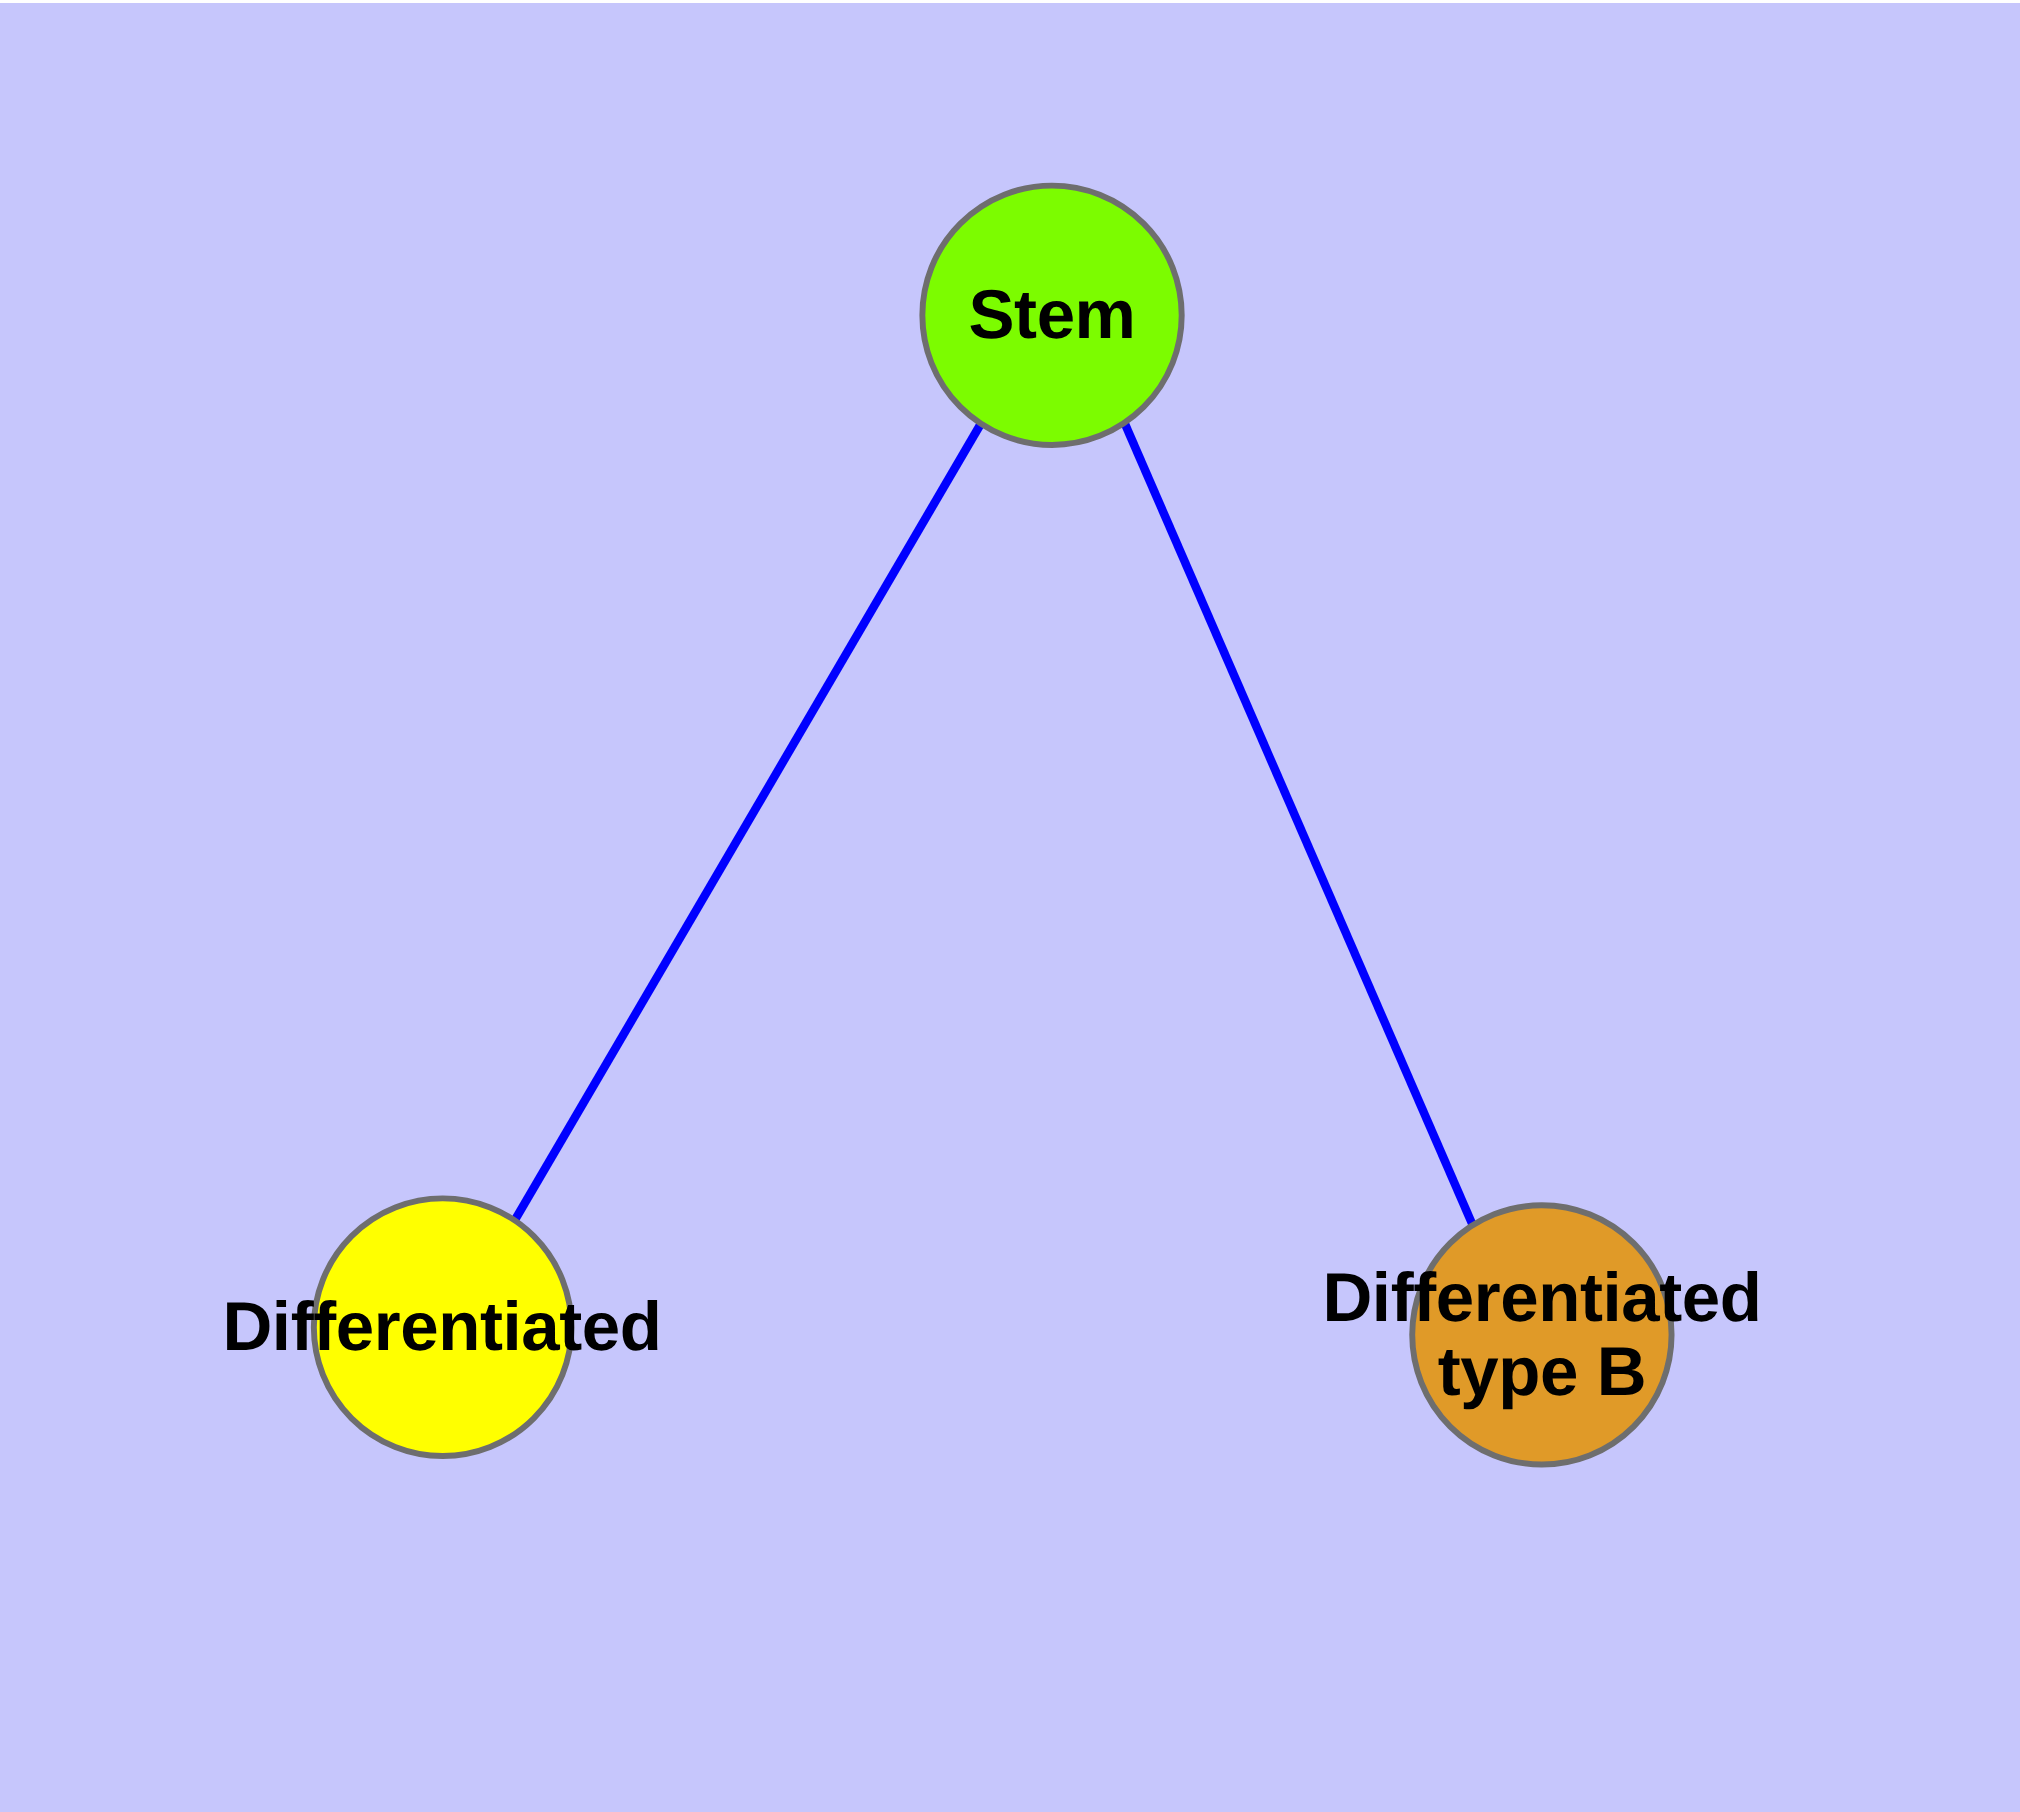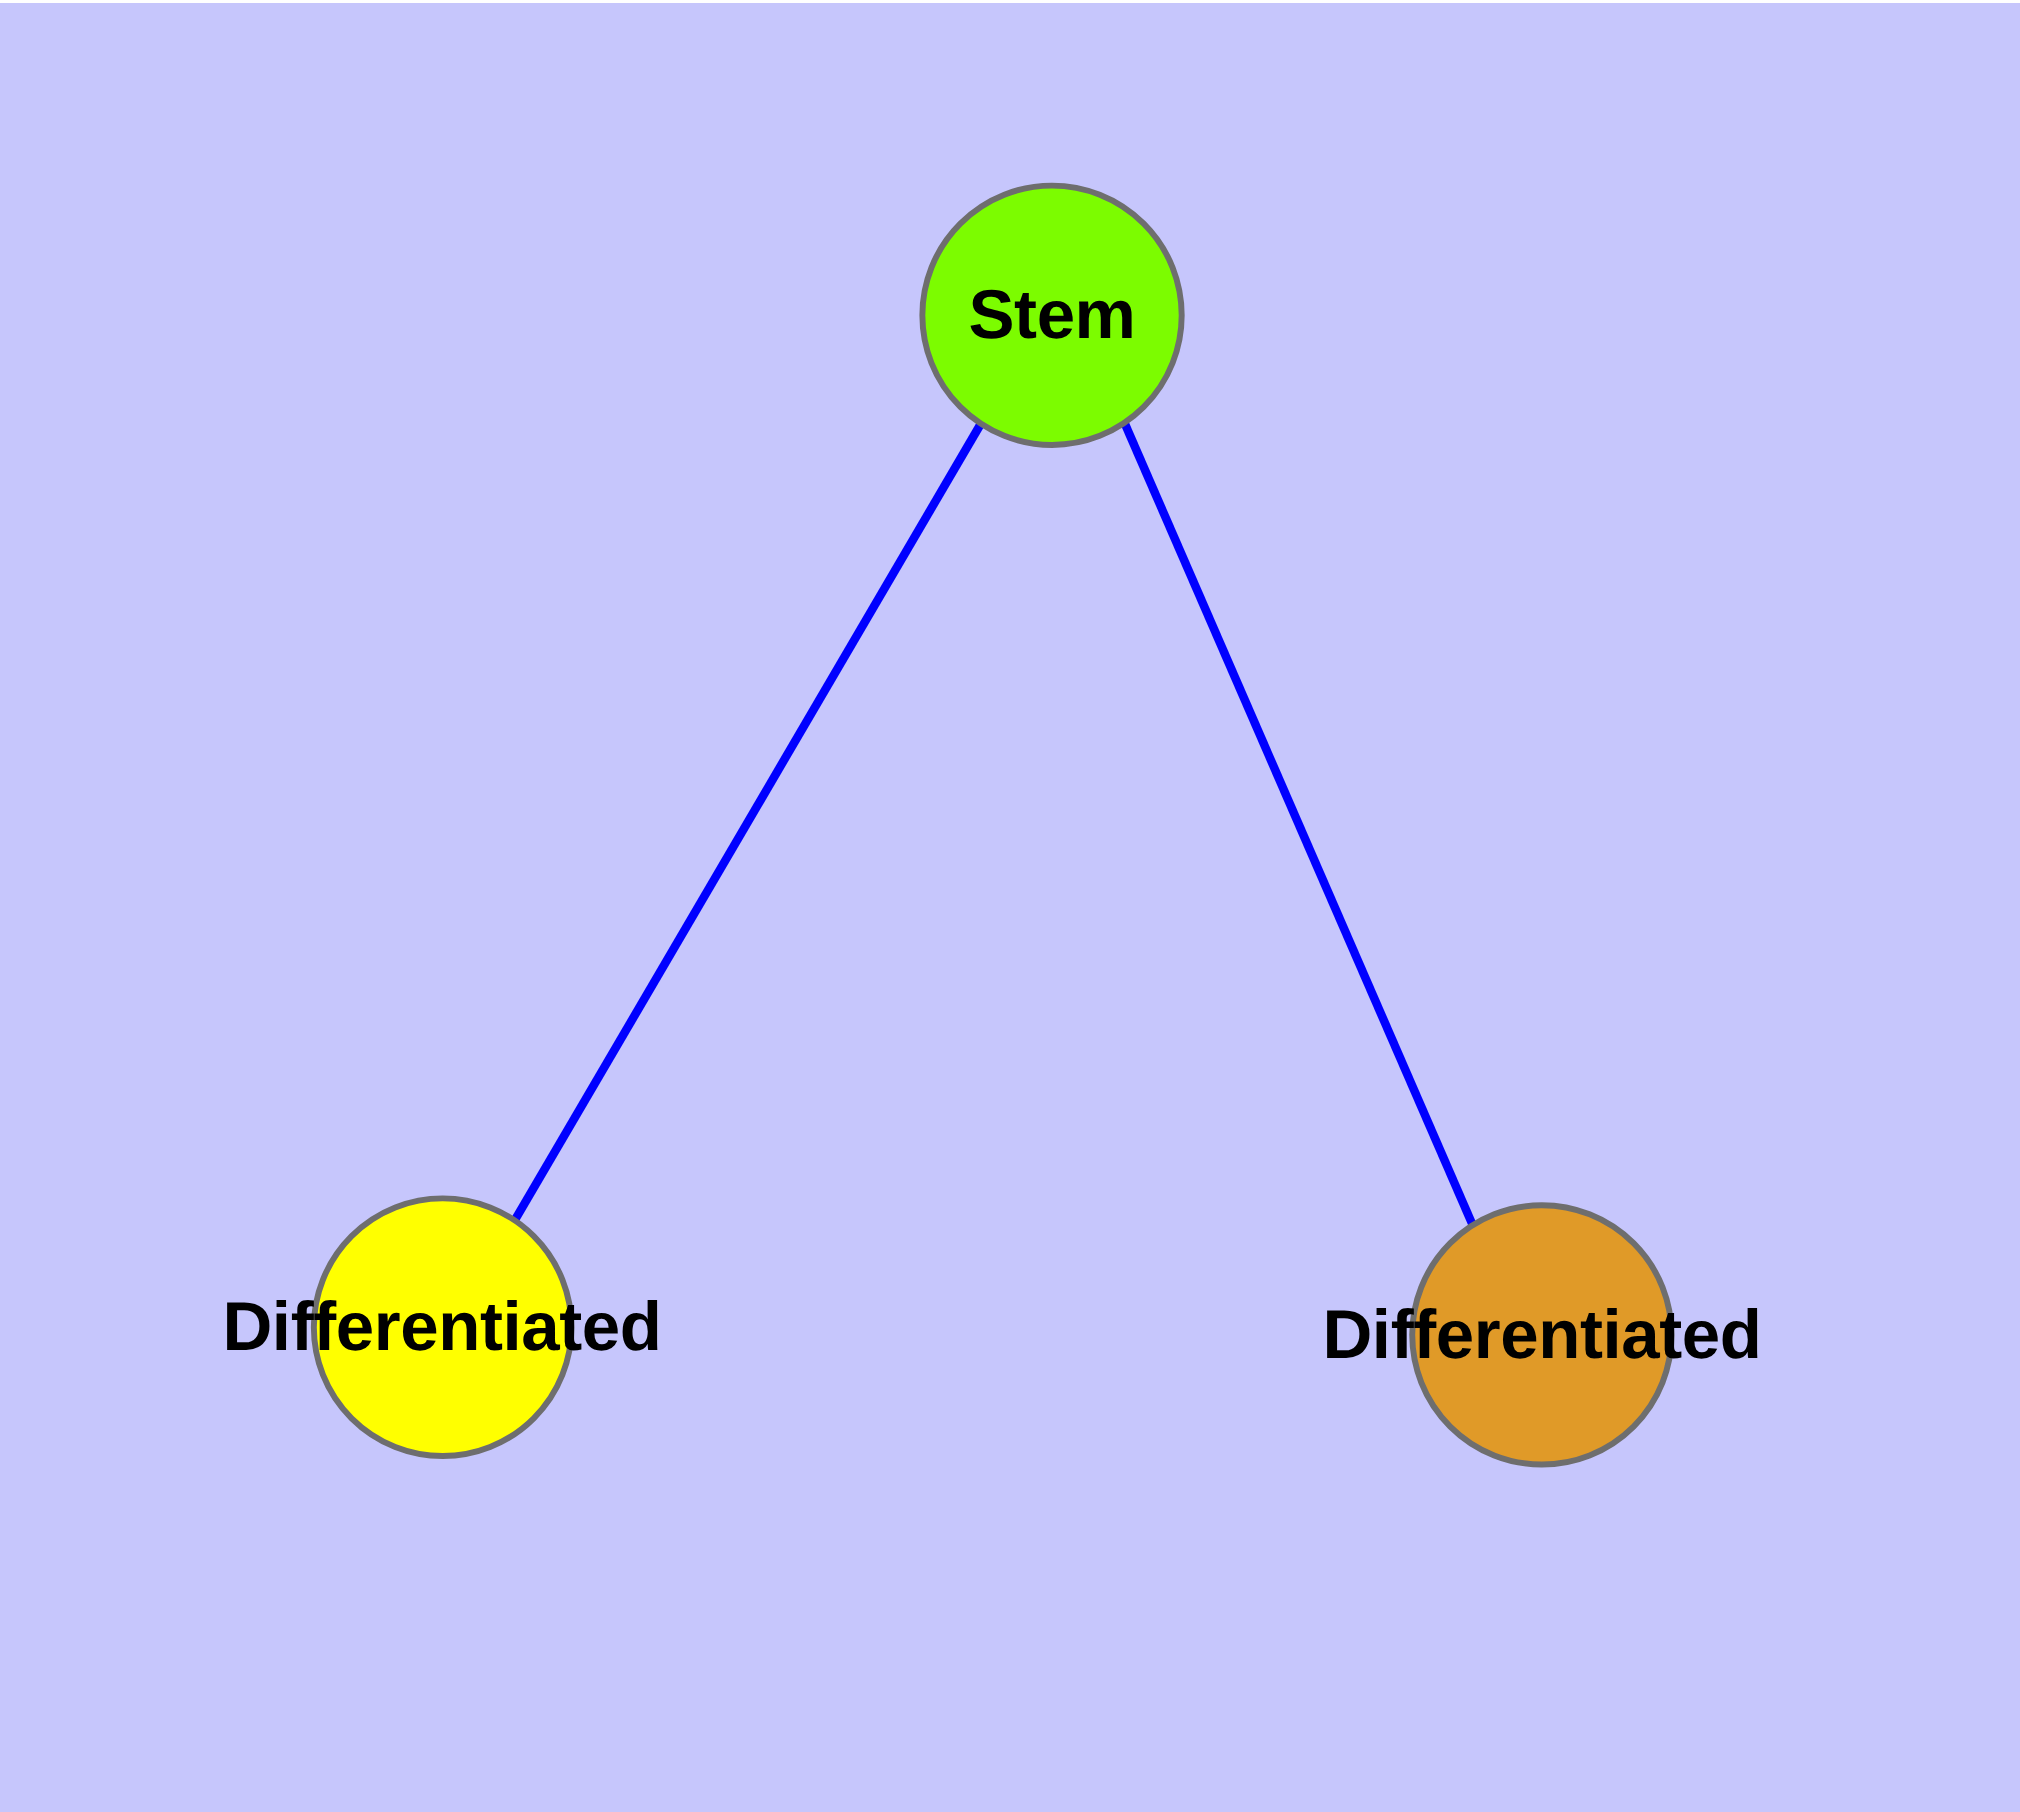--- a/index.html
+++ b/index.html
@@ -60,17 +60,17 @@
     <g id="node-layer">
         <circle cx="1241" cy="372" r="153" fill="#7cfc00" stroke="#6e6e6e" stroke-width="7"></circle>
         <circle cx="522" cy="1566" r="152" fill="#ffff00" stroke="#6e6e6e" stroke-width="7"></circle>
         <circle cx="1819" cy="1575" r="153" fill="#e09a28" stroke="#6e6e6e" stroke-width="7"></circle>
       </g>
   </svg>
 
   <div id="label-layer">
       <div class="node-label" style="left: 1052px; top: 315px; font-size: 69px; color: rgb(0, 0, 0);"><div>Stem</div></div>
       <div class="node-label" style="left: 442px; top: 1327px; font-size: 69px; color: rgb(0, 0, 0);"><div>Differentiated</div></div>
-      <div class="node-label" style="left: 1542px; top: 1335px; font-size: 69px; color: rgb(0, 0, 0);"><div>Differentiated</div></div>
+      <div class="node-label" style="left: 1542px; top: 1335px; font-size: 69px; color: rgb(0, 0, 0);"><div>Differentiated</div><div>type B</div></div>
     </div>
 
 </div>
 
 
 </body></html>

